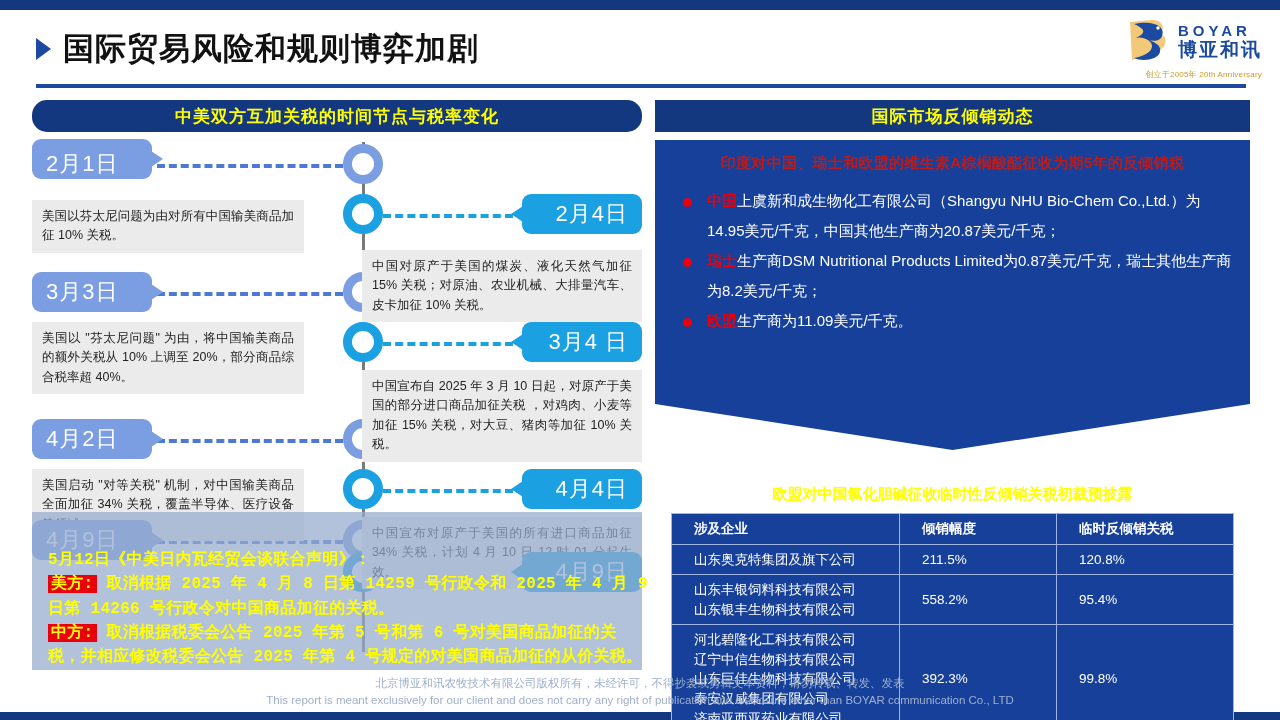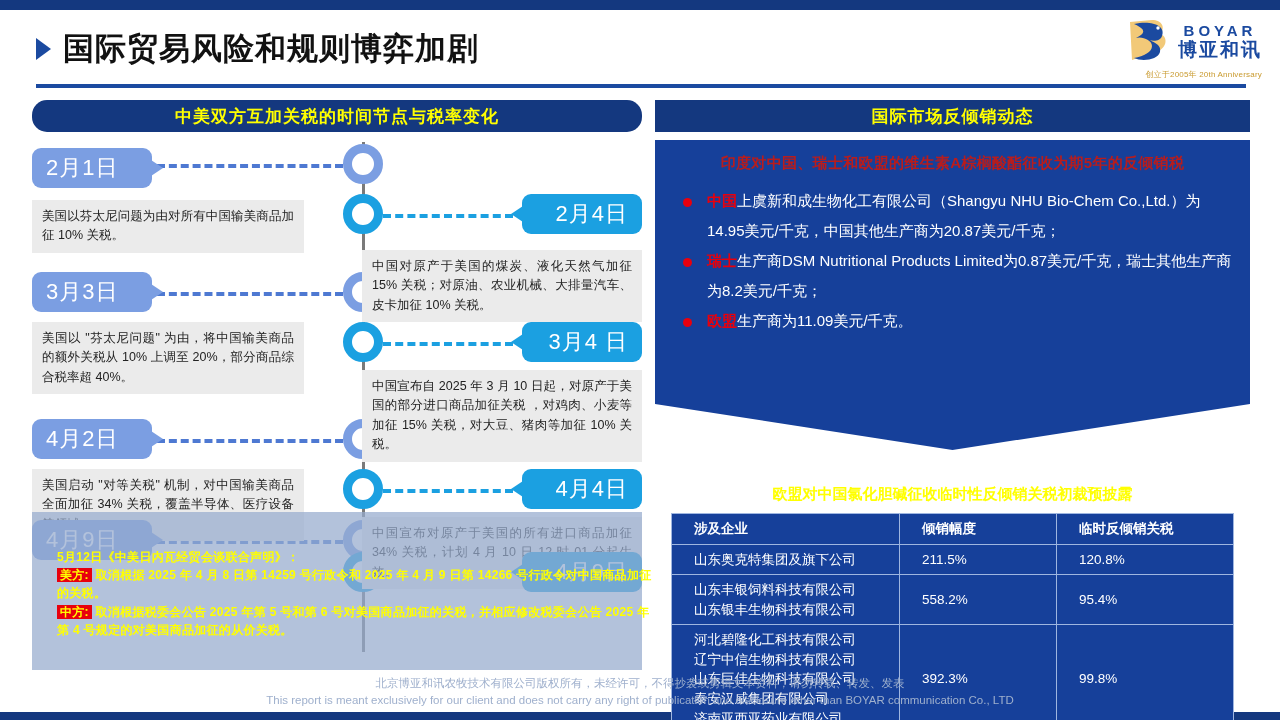--- a/index.html
+++ b/index.html
@@ -19,21 +19,21 @@
   .tri{width:0;height:0;border-left:15px solid #1b4aa0;border-top:11px solid transparent;
        border-bottom:11px solid transparent;}
   .title-txt{font-size:31px;font-weight:bold;color:#111;letter-spacing:1px;white-space:nowrap;}
   .title-rule{position:absolute;left:36px;top:84px;width:1210px;height:4px;background:#1b4aa0;}
 
   
   .logo{position:absolute;right:18px;top:12px;width:186px;height:72px;
         display:flex;flex-direction:column;align-items:flex-end;justify-content:center;}
   .logo-main{display:flex;align-items:center;gap:4px;}
   .logo-mark{width:52px;height:50px;position:relative;flex:0 0 auto;}
-  .logo-text{display:flex;flex-direction:column;align-items:center;line-height:1;}
+  .logo-text{display:flex;flex-direction:column;line-height:1;}
   .logo-en{font-size:15px;font-weight:bold;color:#1b4aa0;letter-spacing:4px;}
   .logo-cn{font-size:19px;font-weight:bold;color:#1b4aa0;letter-spacing:2px;margin-top:2px;}
   .logo-sub{font-size:8px;color:#c99a2e;margin-top:3px;white-space:nowrap;letter-spacing:.2px;}
 
   
   .sec-head{position:absolute;background:#14387f;display:flex;align-items:center;
             justify-content:center;}
   .sec-head span{color:#ffff00;font-size:17px;font-weight:bold;letter-spacing:1px;}
 
   
@@ -63,22 +63,22 @@
                  border-top:8px solid transparent;border-bottom:8px solid transparent;}
 
   .desc{position:absolute;background:#ebebeb;color:#222;font-size:12.5px;line-height:1.55;
         padding:7px 10px;box-sizing:border-box;text-align:justify;}
   .desc.l{left:0;width:272px;}
   .desc.r{right:0;width:280px;}
 
   
   .overlay{position:absolute;left:32px;top:512px;width:610px;height:158px;
            background:rgba(150,170,205,.72);}
-  .ov-txt{position:absolute;left:57px;top:548px;width:600px;color:#ffff00;font-size:12px;
-          font-weight:bold;line-height:1.52;letter-spacing:.3px;}
+  .ov-txt{position:absolute;left:48px;top:548px;width:600px;color:#ffff00;font-size:16px;
+          font-weight:bold;line-height:1.52;letter-spacing:.3px;font-family:Liberation Mono, monospace;}
   .ov-txt .tagr{background:#e8000d;color:#ffff00;padding:0 3px;}
 
   
   .right-panel{position:absolute;left:655px;top:100px;width:595px;height:570px;}
   .rt-head{left:0;top:0;width:595px;height:32px;}
 
   .blue-box{position:absolute;left:0;top:40px;width:595px;height:310px;background:#16409a;
             clip-path:polygon(0 0,100% 0,100% 264px,50% 310px,0 264px);}
   .bb-title{position:absolute;left:0;top:54px;width:595px;text-align:center;color:#b91c1c;
             font-size:15px;font-weight:bold;letter-spacing:.3px;}
@@ -153,21 +153,21 @@
 
       <div class="dash" style="left:125px;top:32px;width:186px;"></div>
       <div class="dash cn" style="left:351px;top:82px;width:130px;"></div>
       <div class="dash" style="left:125px;top:160px;width:186px;"></div>
       <div class="dash cn" style="left:351px;top:210px;width:130px;"></div>
       <div class="dash" style="left:125px;top:307px;width:186px;"></div>
       <div class="dash cn" style="left:351px;top:357px;width:130px;"></div>
       <div class="dash" style="left:125px;top:408px;width:186px;"></div>
       <div class="dash cn" style="left:351px;top:440px;width:130px;"></div>
 
-      <div class="pill us" style="top:16px;">
+      <div class="pill us" style="top:7px;align-items:flex-end;">
         <span>2月1日</span>
         <i class="tail"></i>
       </div>
       <div class="desc l" style="top:68px;">美国以芬太尼问题为由对所有中国输美商品加征 10% 关税。</div>
 
       <div class="pill cn" style="top:62px;">
         <span>2月4日</span>
         <i class="tail"></i>
       </div>
       <div class="desc r" style="top:118px;">中国对原产于美国的煤炭、液化天然气加征 15% 关税；对原油、农业机械、大排量汽车、皮卡加征 10% 关税。</div>

